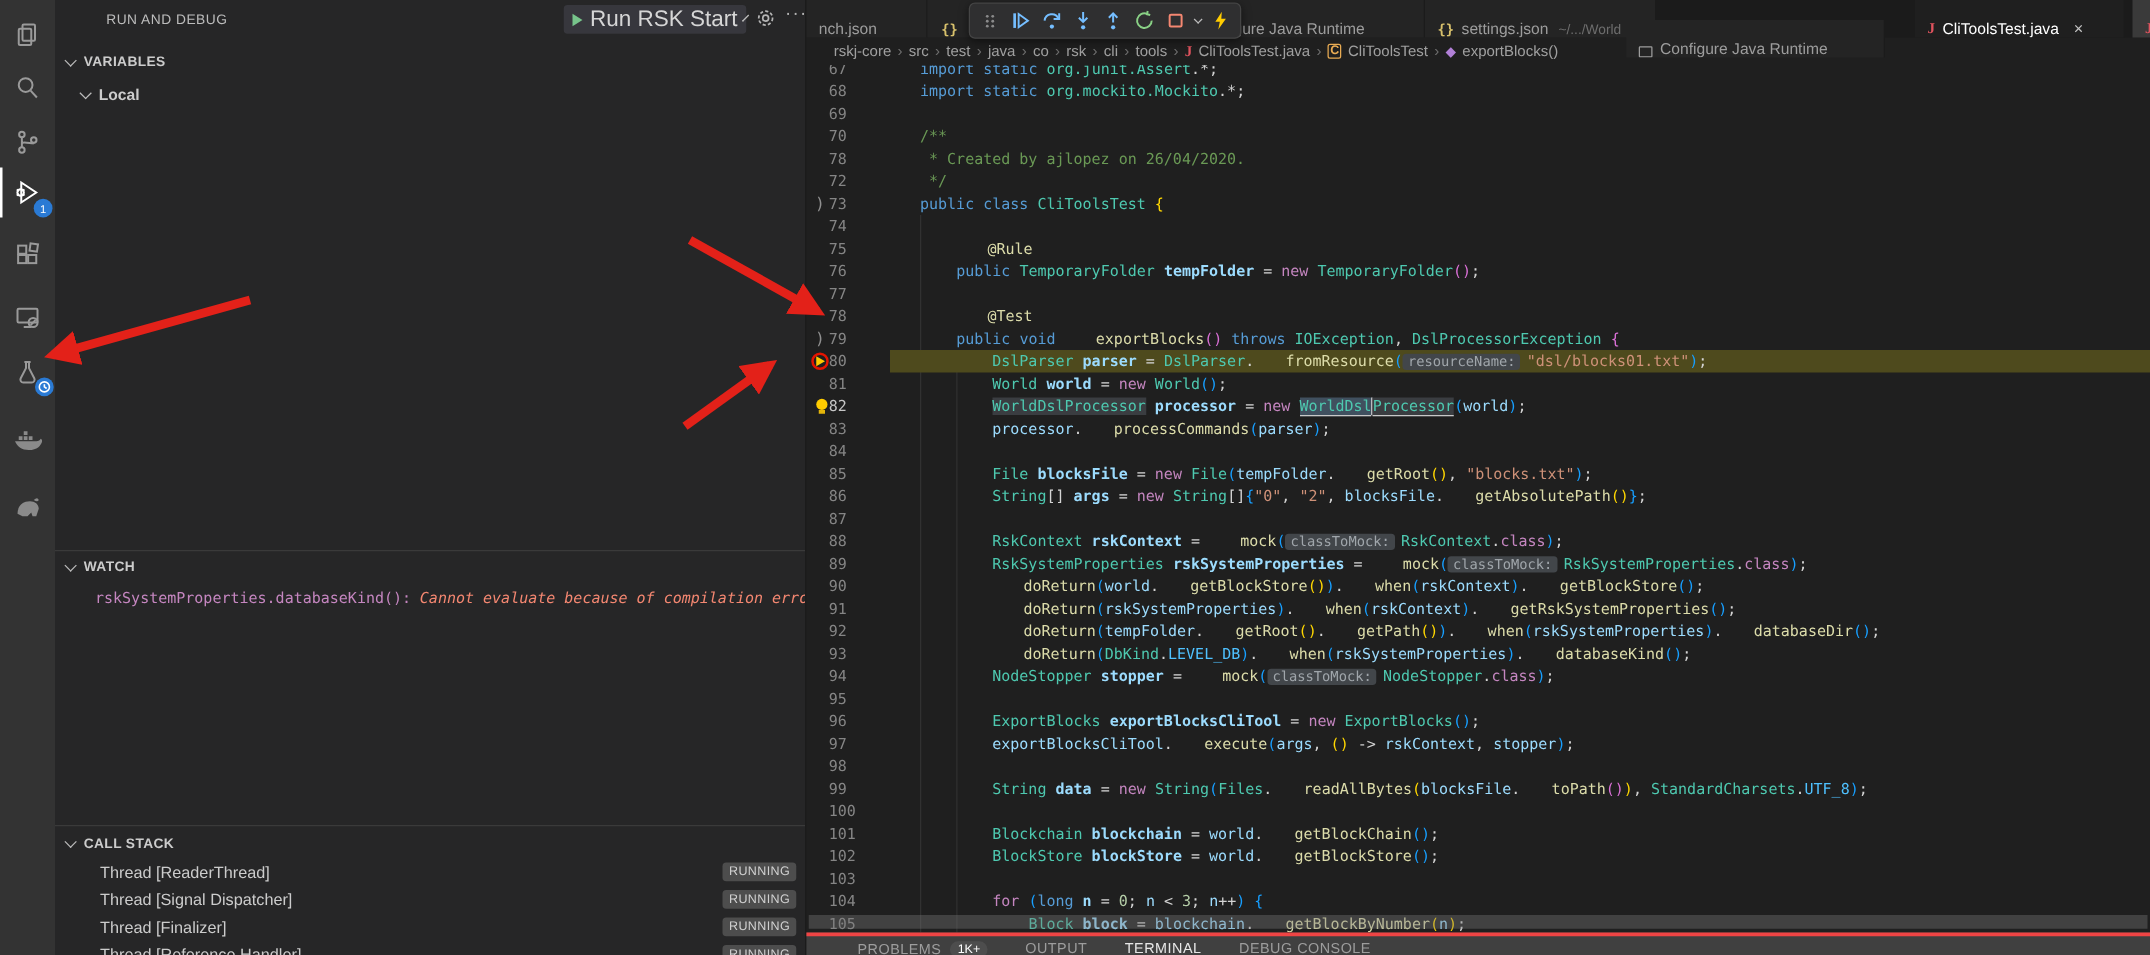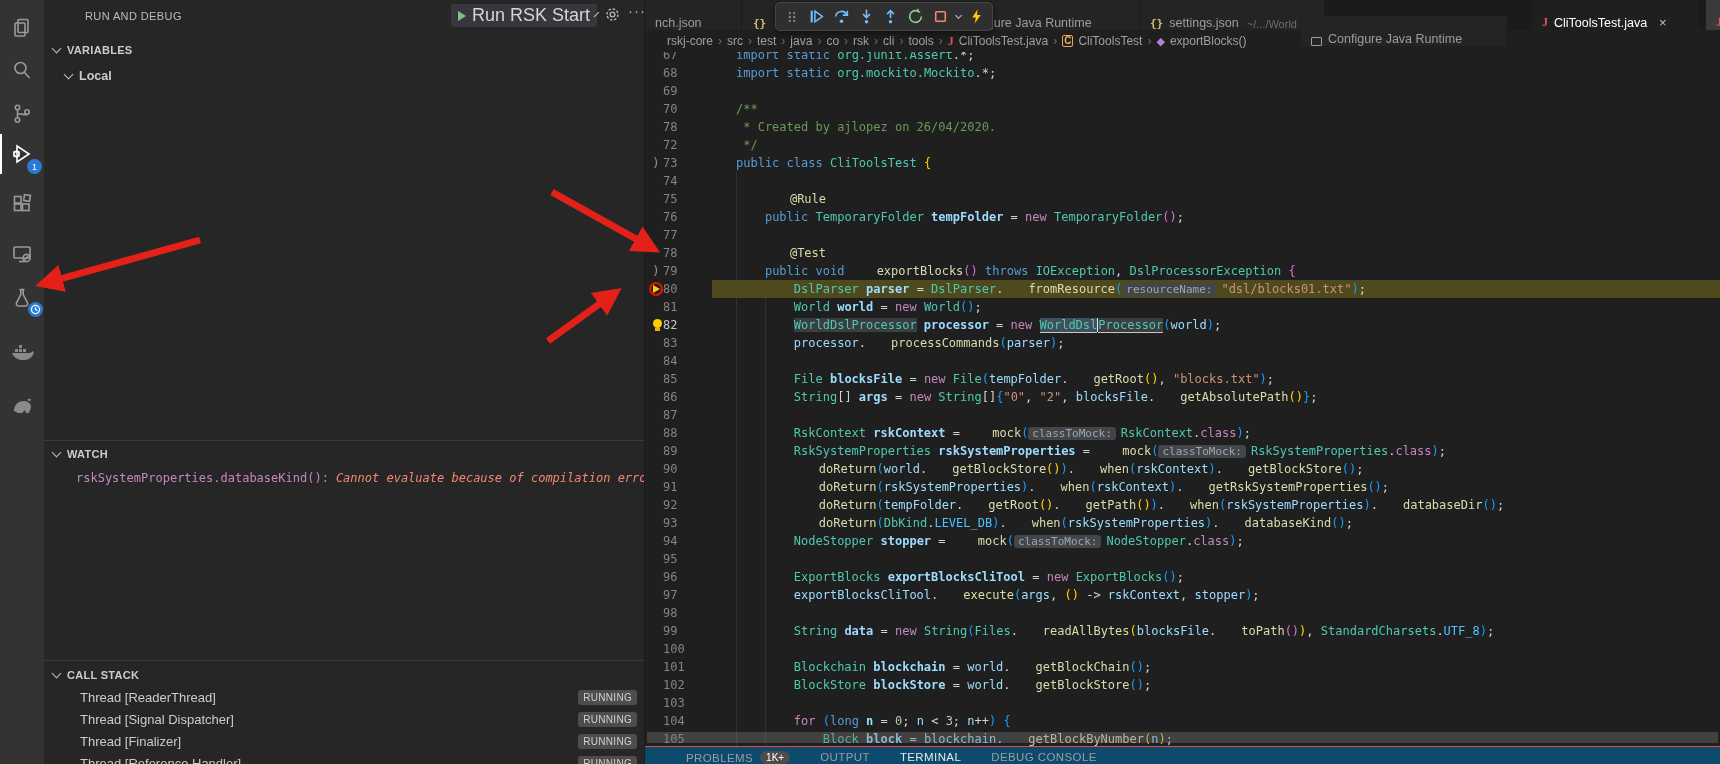--- a/index.html
+++ b/index.html
@@ -99,21 +99,21 @@
   .arc-glyph { color:#8f8f8f; font-size:13px; font-family:"DejaVu Sans Mono", monospace; padding-left:5px; }
   .bp-glyph { position:absolute; left:2px; top:2px; width:14px; height:14px; border:2.4px solid #e51400; border-radius:50%; }
   .bp-glyph:after { content:""; position:absolute; left:2.2px; top:1px; width:0; height:0;
     border-left:7px solid #ffcc00; border-top:4px solid transparent; border-bottom:4px solid transparent; }
   .bulb-glyph { position:absolute; left:6px; top:3px; width:9px; height:9px; background:#ffcc00; border-radius:50%; }
   .bulb-glyph:after { content:""; position:absolute; left:2.2px; top:9px; width:4.5px; height:3px; background:#e3b50a; }
   .indent-guide { position:absolute; width:1px; background:#313131; z-index:1; }
   #hscrollbar { position:absolute; left:2px; right:2px; top:732px; height:11px; background:rgba(121,121,121,.38); z-index:6; }
 
   
-  #panel { position:absolute; left:0; top:746px; width:100%; height:18px; background:#0c4a6e; border-top:1px solid #ef4444; z-index:9; }
+  #panel { position:absolute; left:0; top:746px; width:100%; height:18px; background:#404040; border-top:3px solid #ef4444; z-index:9; }
   #panel-tabs { display:flex; align-items:flex-start; gap:30px; padding-left:41px; padding-top:4px; }
   .panel-tab { font-size:11.5px; color:#9d9d9d; letter-spacing:.4px; display:flex; align-items:center; gap:7px; cursor:pointer; }
   .panel-tab.active { color:#e7e7e7; }
   .count-badge { background:#4d4d4d; color:#ffffff; font-size:10px; padding:1px 6px; border-radius:9px; letter-spacing:0; }
 
   
   #arrows { position:absolute; left:0; top:0; width:1720px; height:764px; z-index:50; pointer-events:none; }
 </style>
 </head>
 <body>

